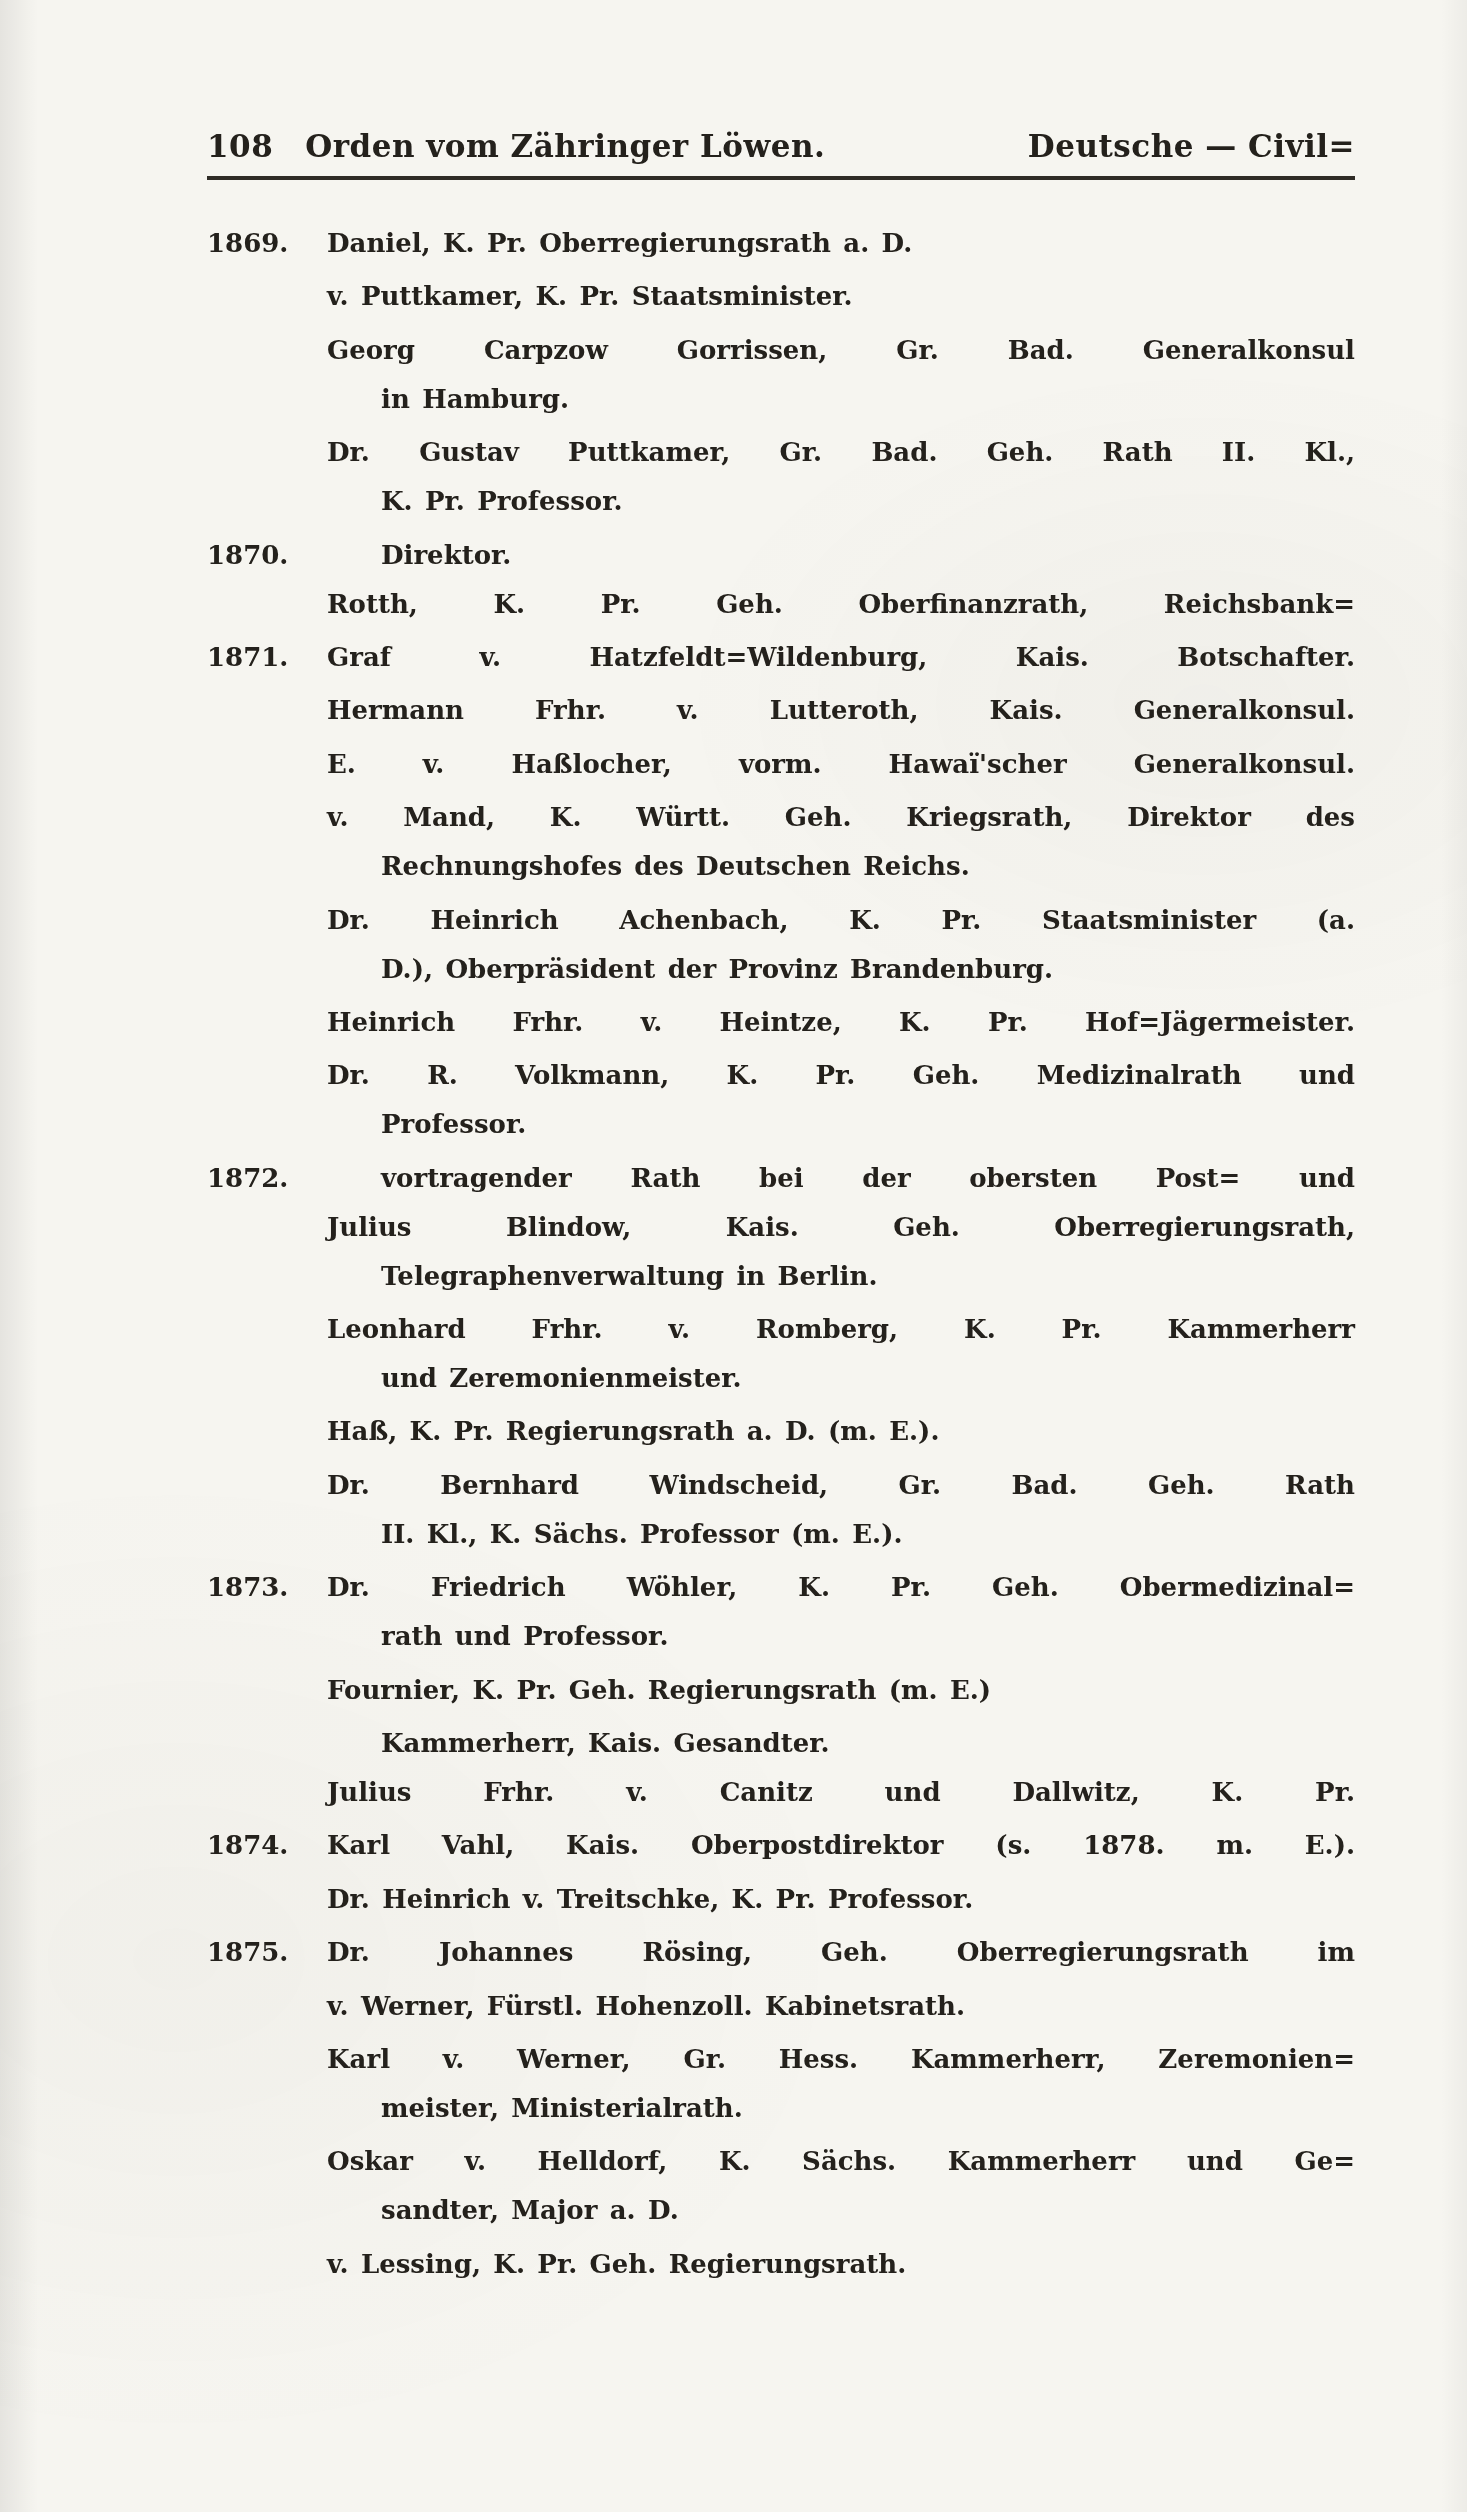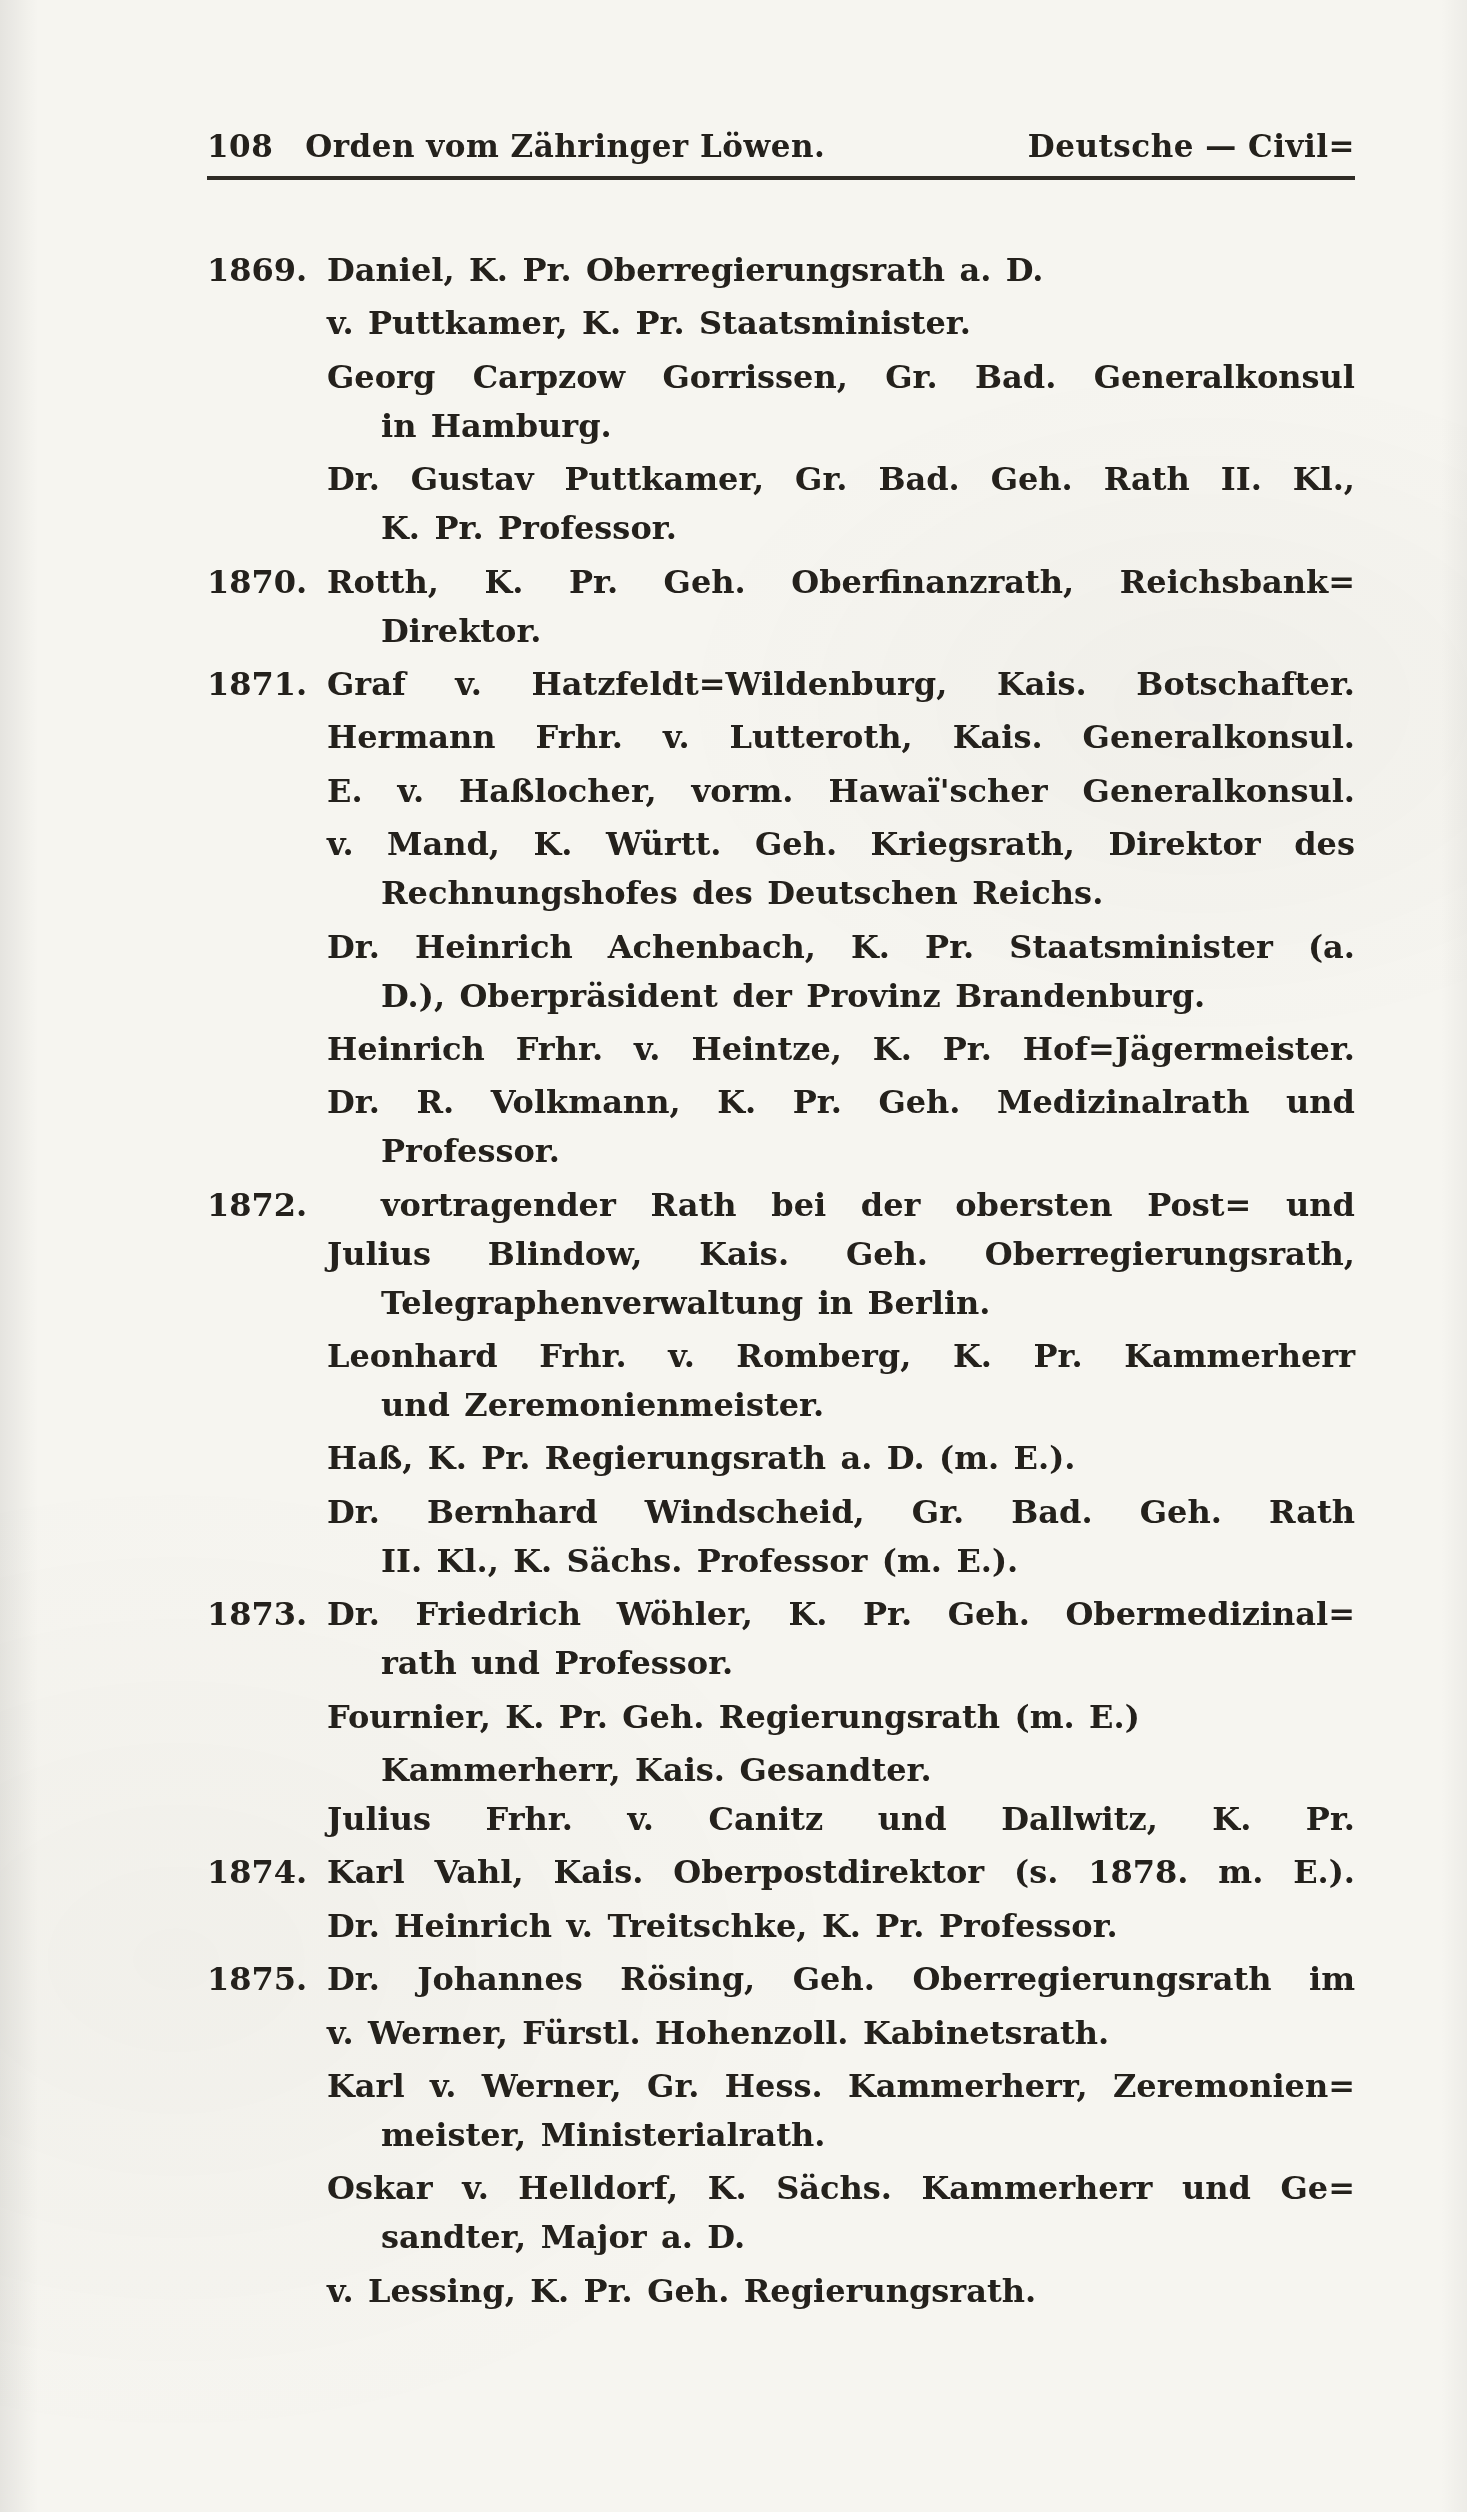--- a/index.html
+++ b/index.html
@@ -54,22 +54,22 @@
   }
   .header .section {
     margin-left: auto;
   }
   .header-rule {
     height: 0;
     border-bottom: 4.4px solid #2f2c26;
     margin-top: 12px;
   }
   .entries {
-    margin-top: 66px;
-    font-size: 32px;
+    margin-top: 39px;
+    font-size: 26px;
     line-height: 49px;
     word-spacing: 3.3px;
   }
   .entry-group {
     display: flex;
     align-items: flex-start;
   }
   .entry-year {
     flex: 0 0 120px;
   }
@@ -118,22 +118,22 @@
           <div class="entry-item">
             <div class="line just">Dr. Gustav Puttkamer, Gr. Bad. Geh. Rath II. Kl.,</div>
             <div class="line cont">K. Pr. Professor.</div>
           </div>
         </div>
       </div>
       <div class="entry-group">
         <div class="entry-year">1870.</div>
         <div class="entry-items">
           <div class="entry-item">
+            <div class="line cont">Direktor.</div>
             <div class="line just">Rotth, K. Pr. Geh. Oberfinanzrath, Reichsbank=</div>
-            <div class="line cont">Direktor.</div>
           </div>
         </div>
       </div>
       <div class="entry-group">
         <div class="entry-year">1871.</div>
         <div class="entry-items">
           <div class="entry-item">
             <div class="line just">Graf v. Hatzfeldt=Wildenburg, Kais. Botschafter.</div>
           </div>
           <div class="entry-item">

